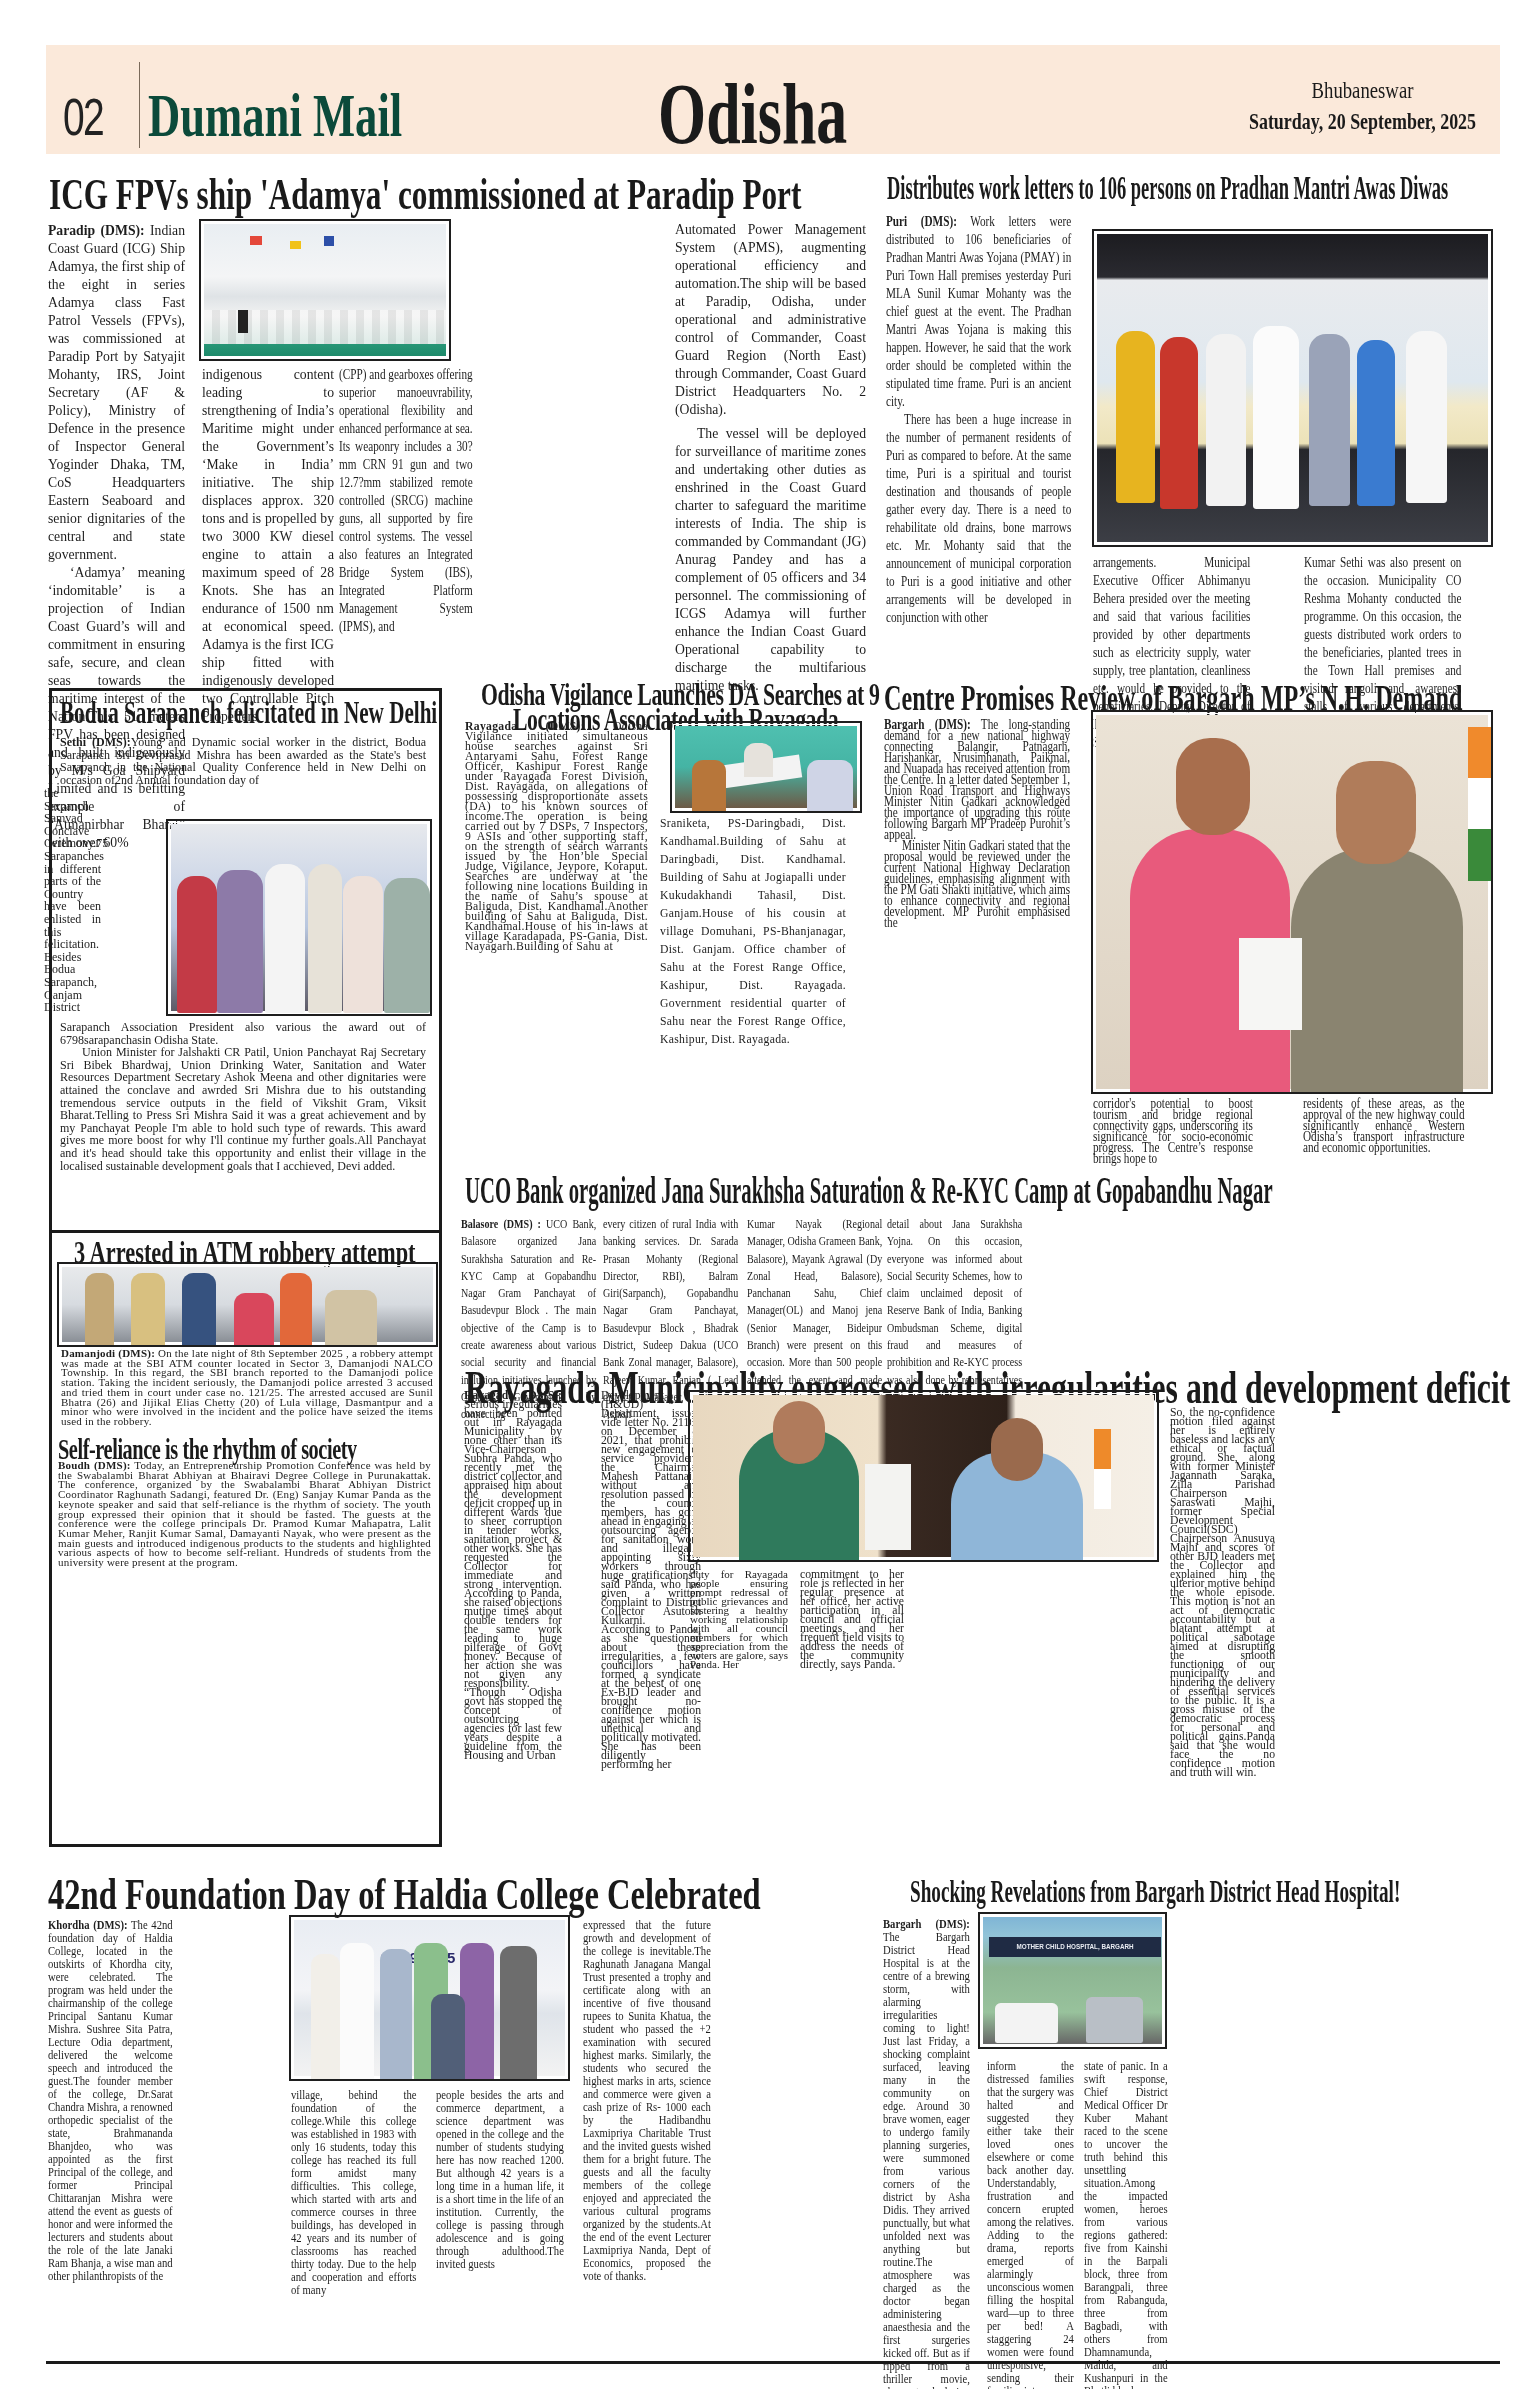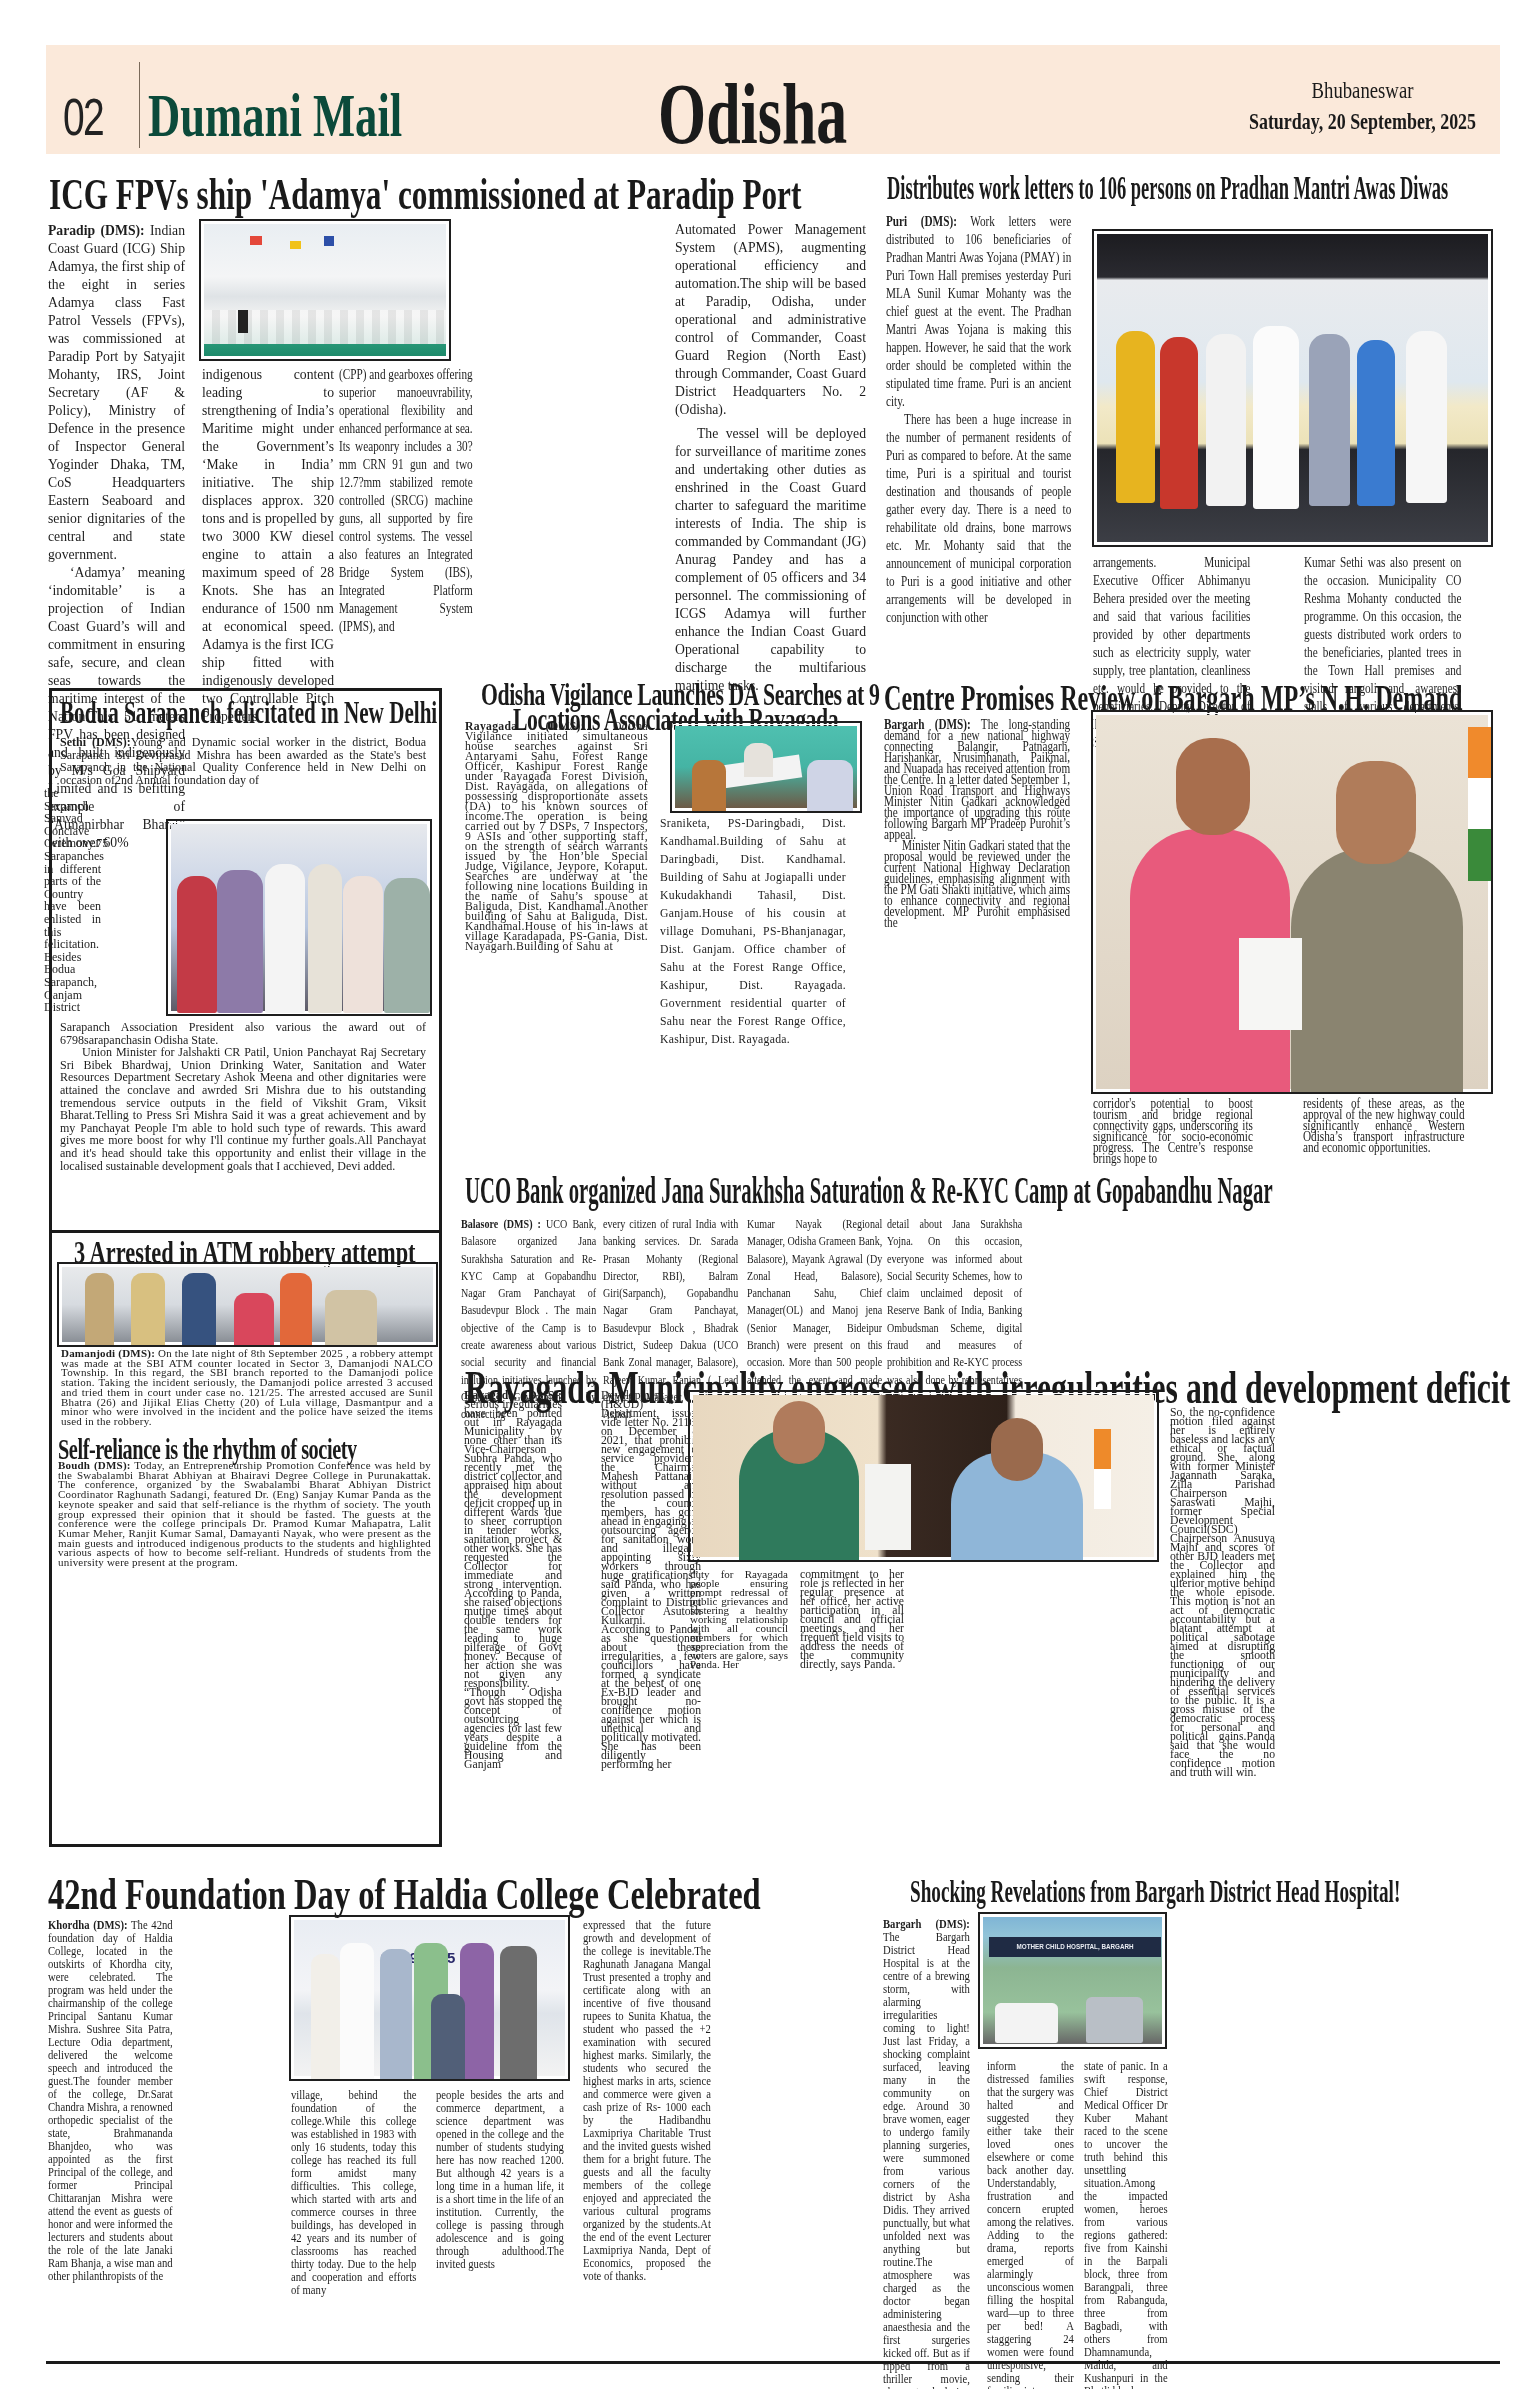--- a/index.html
+++ b/index.html
@@ -182,21 +182,21 @@
 <div class="col" style="left:747px; top:1216px; width:169px; font-size:12.6px; line-height:17.3px; transform:scaleX(0.8); transform-origin:left top;">
   <p>Kumar Nayak (Regional Manager, Odisha Grameen Bank, Balasore), Mayank Agrawal (Dy Zonal Head, Balasore), Panchanan Sahu, Chief Manager(OL) and Manoj jena (Senior Manager, Bideipur Branch) were present on this occasion. More than 500 people attended the event and made aware about various banking services. Sri Mohanty explained in</p>
 </div>
 <div class="col" style="left:887px; top:1216px; width:169px; font-size:12.6px; line-height:17.3px; transform:scaleX(0.8); transform-origin:left top;">
   <p>detail about Jana Surakhsha Yojna. On this occasion, everyone was informed about Social Security Schemes, how to claim unclaimed deposit of Reserve Bank of India, Banking Ombudsman Scheme, digital fraud and measures of prohibition and Re-KYC process was also done by representatives of the Bank.</p>
 </div>
 
 <div class="headline" style="left:465px; top:1365px; font-size:46px; transform:scaleX(0.69);">Rayagada Municipality engrossed with irregularities and development deficit</div>
 <div class="col" style="left:464px; top:1391px; width:98px; font-size:11.7px; line-height:9px;">
   <p><span class="dl">Rayagada, (DMS):</span> <span>Serious irregularities have been pointed out in Rayagada Municipality by none other than its Vice-Chairperson Subhra Panda, who recently met the district collector and appraised him about the development deficit cropped up in different wards due to sheer corruption in tender works, sanitation project &amp; other works. She has requested the Collector for immediate and strong intervention. According to Panda, she raised objections mutipe times about double tenders for the same work leading to huge pilferage of Govt money. Because of her action she was not given any responsibility.</span></p>
-  <p style="text-indent:0">“Though Odisha govt has stopped the concept of outsourcing agencies for last few years despite a guideline from the Housing and Ganjam</p>
+  <p style="text-indent:0">“Though Odisha govt has stopped the concept of outsourcing agencies for last few years despite a guideline from the Housing and Urban</p>
 </div>
 <div class="col" style="left:601px; top:1391px; width:100px; font-size:11.7px; line-height:9px;">
   <p>Development (H&amp;UD) Department, issued vide letter No. 21169 on December 8, 2021, that prohibits new engagement of service providers, the Chairman Mahesh Pattanaik, without any resolution passed by the council members, has gone ahead in engaging an outsourcing agency for sanitation work and illegally appointing sixty workers through huge gratifications”, said Panda, who has given a written complaint to District Collector Asutosh Kulkarni.</p>
   <p style="text-indent:0">According to Panda, as she questioned about these irregularities, a few councillors have formed a syndicate at the behest of one Ex-BJD leader and brought no-confidence motion against her which is unethical and politically motivated. She has been diligently performing her</p>
 </div>
 <div class="photo" style="left:688px; top:1390px; width:471px; height:172px;">
   <div class="inner" style="background:linear-gradient(90deg,#e8d8c0 0%,#efe1ca 40%,#3a2a22 42%,#2d2019 68%,#f3ebdf 70%,#f5efe6 100%);">
     <div style="position:absolute;left:46px;top:34px;width:120px;height:137px;background:#2f7a5c;border-radius:52px 52px 0 0"></div>
     <div style="position:absolute;left:80px;top:5.7px;width:52px;height:63px;background:#b07b5c;border-radius:26px"></div>
     <div style="position:absolute;left:258px;top:57px;width:132px;height:114px;background:#8fb6d8;border-radius:52px 52px 0 0"></div>

